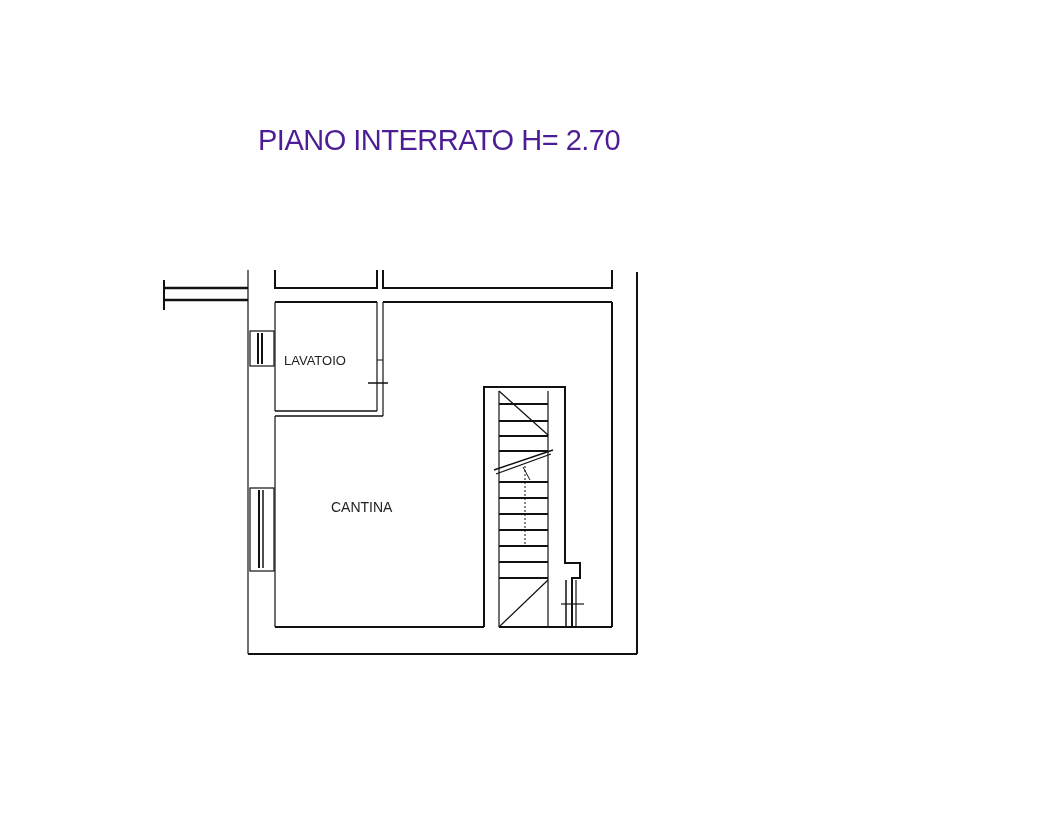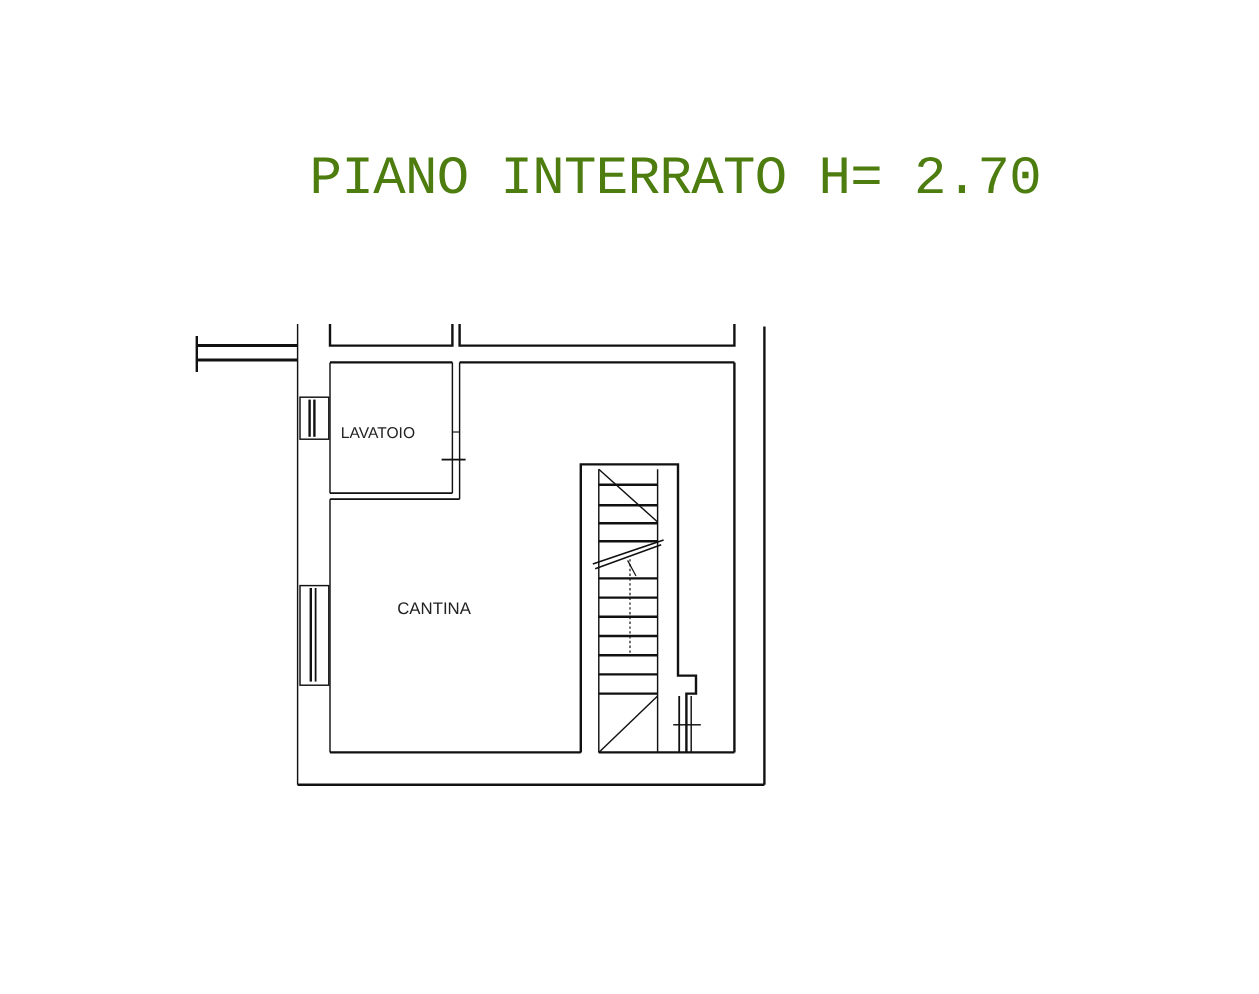--- a/index.html
+++ b/index.html
@@ -1,17 +1,17 @@
 <!DOCTYPE html>
 <html><head>
   <meta charset="utf-8">
   <style>
     html, body { margin: 0; padding: 0; background: #ffffff; }
     body { width: 1049px; height: 828px; position: relative; overflow: hidden; font-family: "Liberation Sans", sans-serif; }
-    .title { position: absolute; left: 258px; top: 124px; font-size: 45px; color: #4d7c0f; letter-spacing: -0.5px; white-space: nowrap; font-family: Liberation Mono, monospace; }
+    .title { position: absolute; left: 258px; top: 124px; font-size: 29px; color: #4c1d95; letter-spacing: -0.5px; white-space: nowrap; font-family: Liberation Sans, sans-serif; }
     svg { position: absolute; left: 0; top: 0; }
     .room-label { font-family: "Liberation Sans", sans-serif; fill: #222; }
   </style>
 </head>
 <body>
 
 <div class="title">PIANO INTERRATO H= 2.70</div>
 
 <svg width="1049" height="828" viewBox="0 0 1049 828">
   <g stroke="#111" fill="none" stroke-width="1.5">

